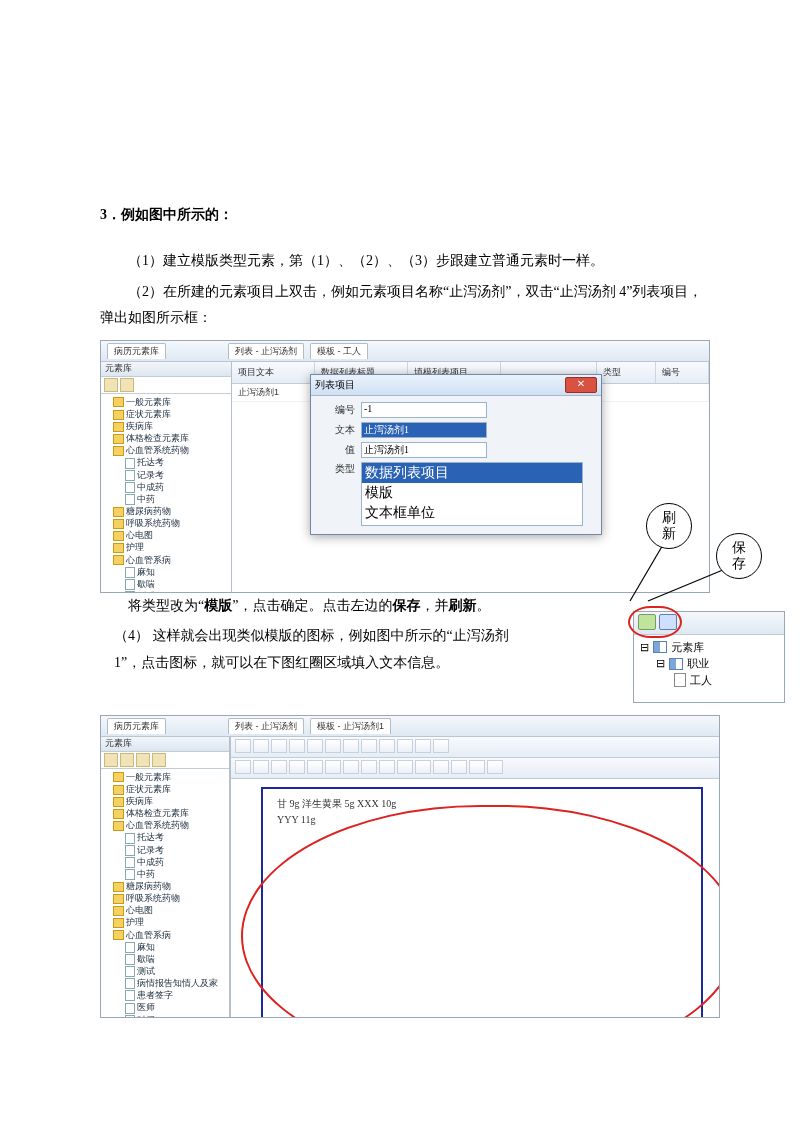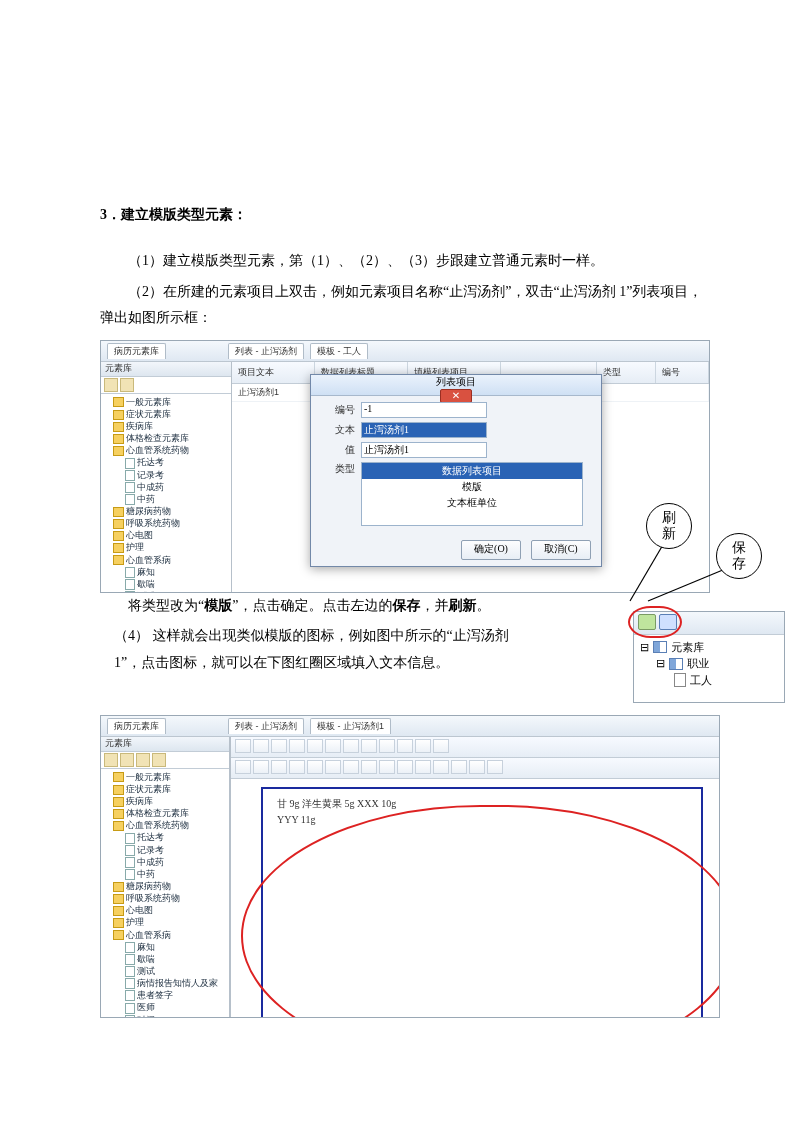--- a/index.html
+++ b/index.html
@@ -133,42 +133,41 @@
     border: 1px solid #7288a8;
     box-shadow: 0 2px 10px rgba(0,0,0,.35);
     font-size: 10px;
   }
   .dlgtitle {
     height: 20px;
     background: linear-gradient(#eaf2fc,#cfe0f4);
     border-bottom: 1px solid #a7b8cc;
     display: flex; align-items: center; justify-content: space-between;
     padding: 0 4px;
-    flex-direction: column;
   }
   .dlgclose {
     width: 30px; height: 14px;
     background: #d95140;
     border: 1px solid #9b2e22;
     border-radius: 2px;
     color: #fff; text-align: center; font-size: 10px; line-height: 12px;
   }
   .dlgbody { padding: 6px 10px 4px 10px; }
   .field { display: flex; align-items: center; margin-bottom: 4px; gap: 6px; }
   .field label { width: 34px; text-align: right; color: #333; }
   .txtbox {
     flex: 0 0 120px; height: 14px;
     border: 1px solid #9cb3cc; background: #fff;
     font-size: 10px; padding: 0 2px;
   }
   .txtbox.sel { background: #2a63b5; color: #fff; }
   .listbox {
     width: 220px; height: 62px;
     border: 1px solid #9cb3cc; background: #fff;
-    font-size: 10px; overflow: hidden; text-align: center;
+    font-size: 14px; overflow: hidden;
   }
   .listbox .opt { padding: 1px 3px; }
   .listbox .opt.sel { background: #2a63b5; color: #fff; }
   .dlgbtns { display: flex; justify-content: flex-end; gap: 10px; padding: 6px 10px; }
   .btn {
     min-width: 58px; height: 18px;
     border: 1px solid #8fa0b4;
     background: linear-gradient(#fdfdfe,#e8eef5);
     font-size: 10px; text-align: center; line-height: 16px;
     border-radius: 2px;
@@ -288,25 +287,25 @@
 </style>
 </head>
 <body>
 
 <div class="page">
 
 
   <div class="biggap"></div>
 
   <p class="section-title">
-    <span class="bold">3．</span><span class="bold">建立模版类型元素：</span>
+    <span class="bold">3．</span><span class="bold">例如图中所示的：</span>
   </p>
 
   <p class="para indent1">（1）建立模版类型元素，第（1）、（2）、（3）步跟建立普通元素时一样。</p>
-  <p class="para indent1">（2）在所建的元素项目上双击，例如元素项目名称“止泻汤剂”，双击“止泻汤剂 1”列表项目，弹出如图所示框：</p>
+  <p class="para indent1">（2）在所建的元素项目上双击，例如元素项目名称“止泻汤剂”，双击“止泻汤剂 4”列表项目，弹出如图所示框：</p>
 
   <div class="fig">
     <div class="win-outer">
       <div class="topstrip">
         <span class="tab">病历元素库</span>
         <span style="width:50px"></span>
         <span class="tab">列表 - 止泻汤剂</span>
         <span class="tab">模板 - 工人</span>
       </div>
       <div class="fig1-body">
@@ -375,24 +374,20 @@
           <div class="txtbox">止泻汤剂1</div>
         </div>
         <div class="field" style="align-items:flex-start">
           <label>类型</label>
           <div class="listbox">
             <div class="opt sel">数据列表项目</div>
             <div class="opt">模版</div>
             <div class="opt">文本框单位</div>
           </div>
         </div>
-      </div>
-      <div class="dlgbtns">
-        <div class="btn">确定(O)</div>
-        <div class="btn">取消(C)</div>
       </div>
     </div>
 
     <div class="callouts">
       <svg viewBox="0 0 190 140">
         <line x1="64" y1="50" x2="30" y2="108" stroke="#000" stroke-width="1.2"></line>
         <line x1="130" y1="74" x2="48" y2="108" stroke="#000" stroke-width="1.2"></line>
       </svg>
       <div class="bubble" style="left:46px; top:10px;">刷<br>新</div>
       <div class="bubble" style="left:116px; top:40px;">保<br>存</div>

